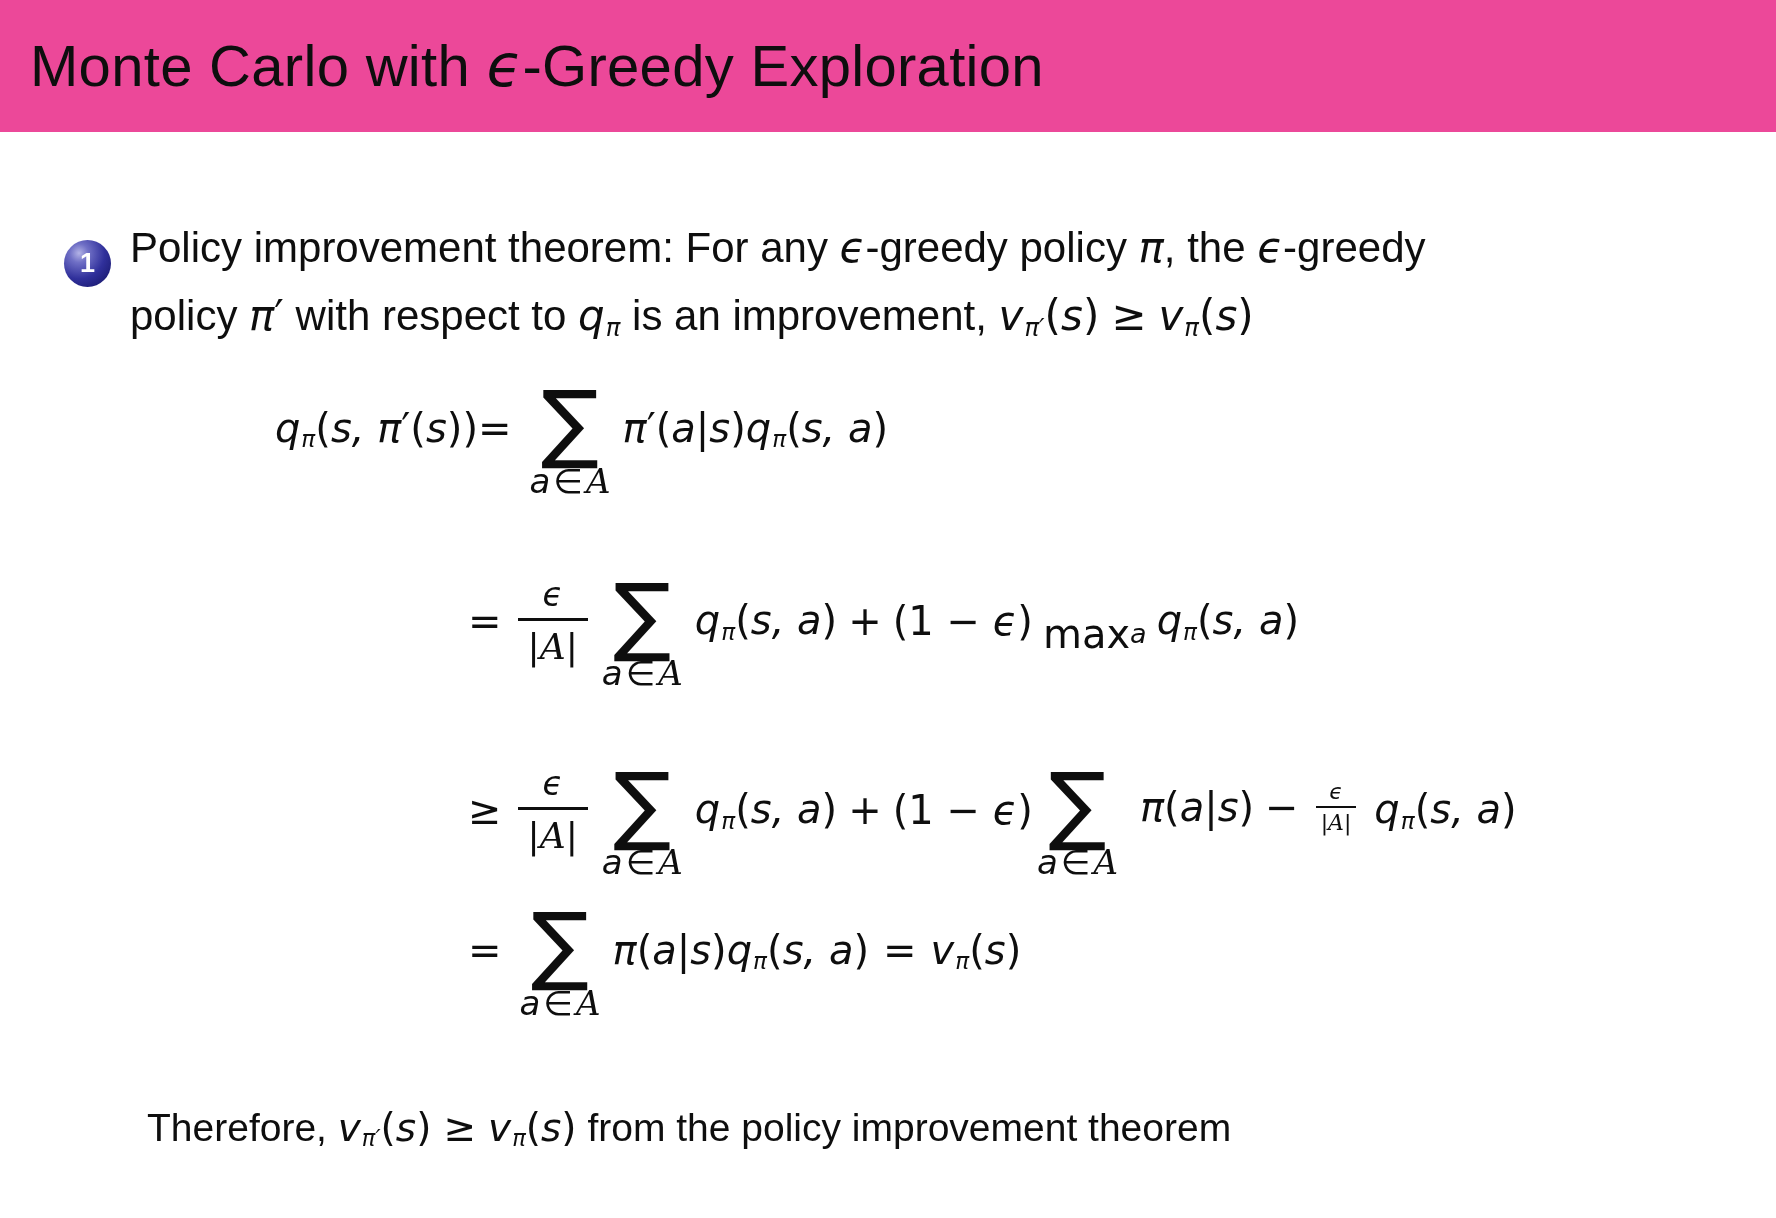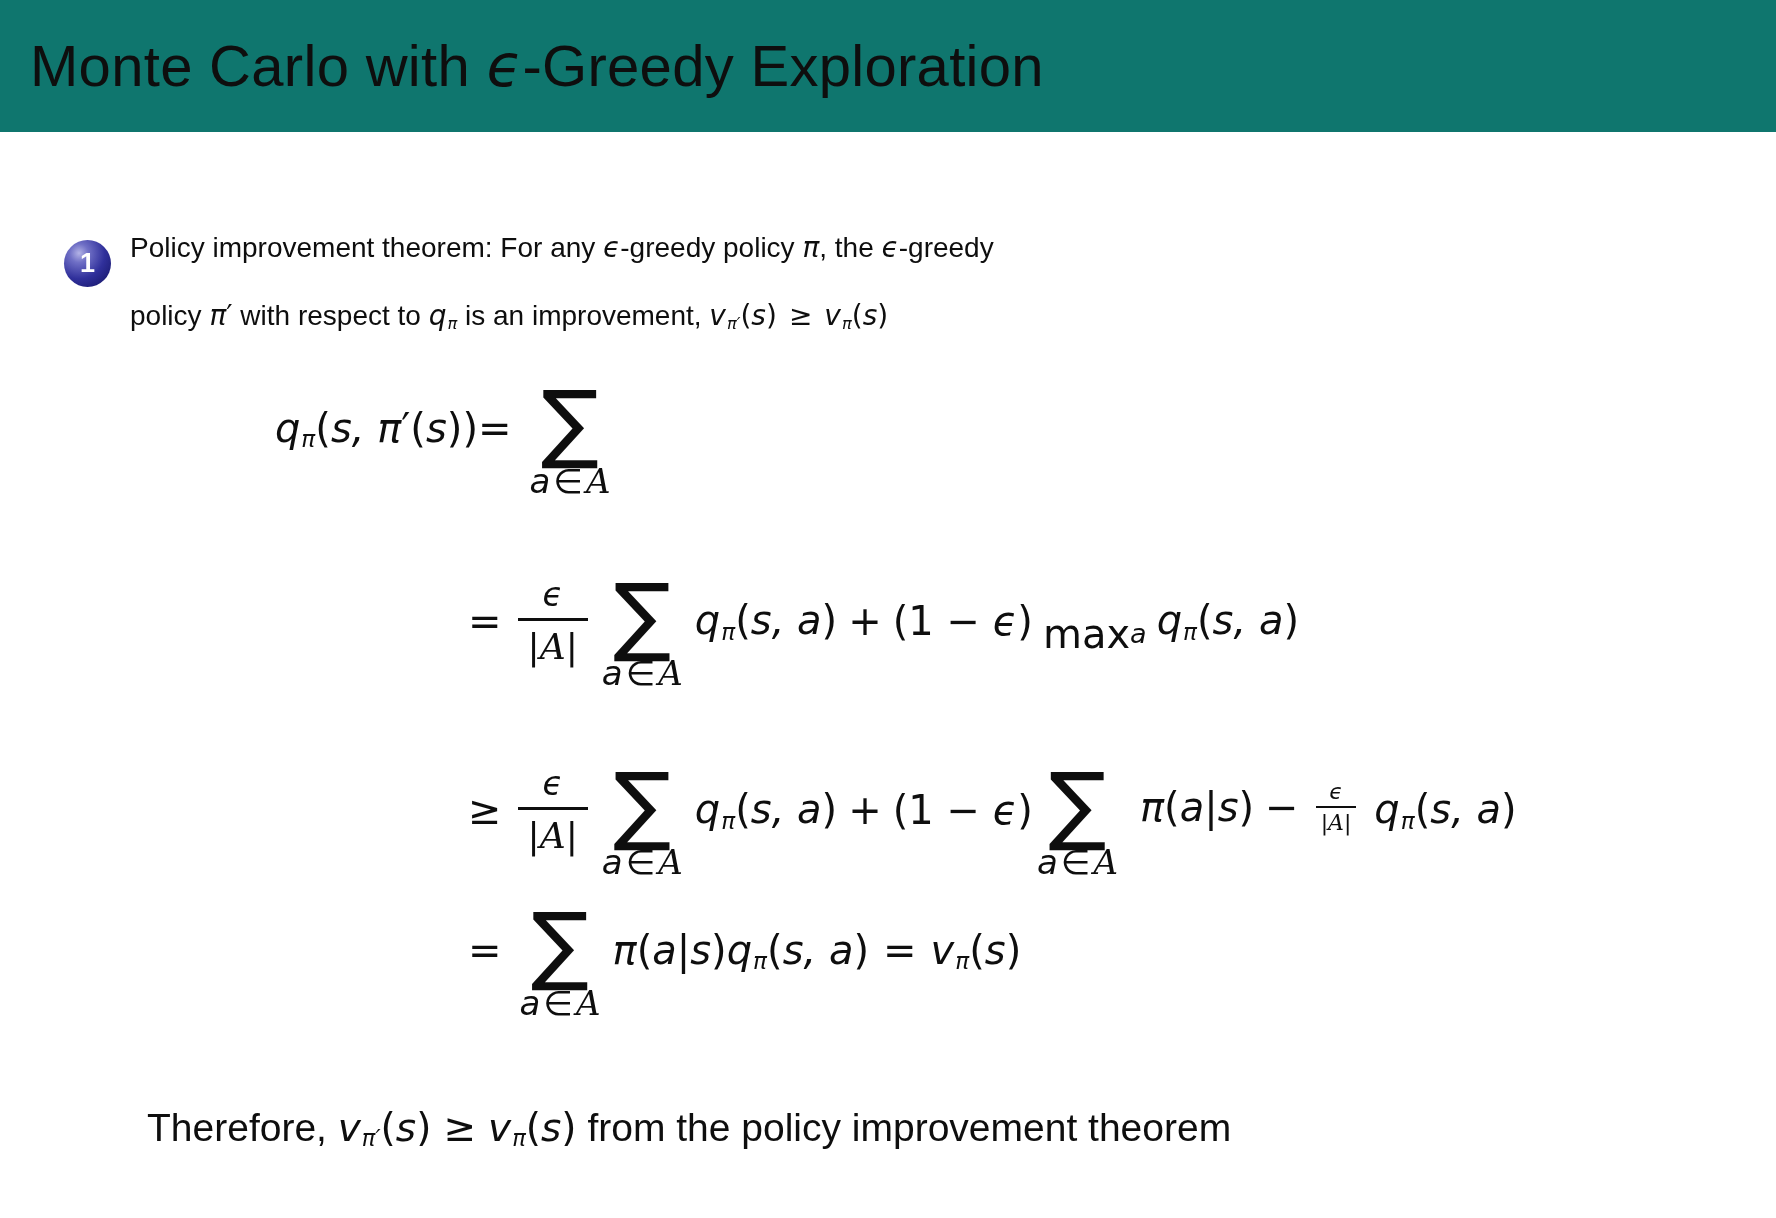--- a/index.html
+++ b/index.html
@@ -4,21 +4,21 @@
 <style>
   * { margin:0; padding:0; box-sizing:border-box; }
   html,body { width:1776px; height:1218px; }
   body {
     position:relative; overflow:hidden; background:#ffffff;
     font-family:"Liberation Sans", sans-serif; color:#0e0e0e;
   }
   
   .header {
     position:absolute; left:0; top:0; width:1776px; height:132px;
-    background:#0f766e; display:flex; align-items:center; padding-left:30px;
+    background:#ec4899; display:flex; align-items:center; padding-left:30px;
   }
   .title { font-size:58px; font-weight:400; letter-spacing:0.3px; white-space:nowrap; }
   
   .m  { font-family:"DejaVu Sans", sans-serif; }
   .it { font-style:italic; }
   .cal { font-family:"DejaVu Serif", serif; font-style:italic; }
   .sb { font-size:0.58em; vertical-align:-0.24em; margin-left:1px; }
   .op { margin:0 11px; }
   .grp { white-space:nowrap; display:inline-block; }
   
@@ -53,21 +53,21 @@
          align-self:stretch; text-align:center; }
   
   .ball {
     position:absolute; left:64px; top:240px; width:47px; height:47px; border-radius:50%;
     background:radial-gradient(circle at 32% 28%, #b3b3e6 0%, #7070c6 20%, #30309b 55%, #1b1b72 85%, #2e2e8e 100%);
     color:#ffffff; display:flex; align-items:center; justify-content:center;
     font-size:27px; font-weight:bold;
   }
   .btext {
     position:absolute; left:130px; top:214px; width:1500px;
-    font-size:28px; line-height:68px;
+    font-size:42px; line-height:68px;
   }
   .bline { white-space:nowrap; }
   
   .footer-line {
     position:absolute; left:147px; top:1128px; transform:translateY(-50%);
     font-size:39px; white-space:nowrap;
   }
   .fgeq { margin:0 12px; }
 </style>
 </head>
@@ -86,20 +86,21 @@
   <div class="bline"><span>policy </span><span class="m it">π</span><span class="m">′</span><span> with respect to </span><span class="m it">q</span><span class="m it sb">π</span><span> is an improvement, </span><span class="m it">v</span><span class="m it sb">π′</span><span class="m">(</span><span class="m it">s</span><span class="m">)</span><span class="m fgeq">≥</span><span class="m it">v</span><span class="m it sb">π</span><span class="m">(</span><span class="m it">s</span><span class="m">)</span></div>
 </div>
 
 <div class="mrow" style="left:210px; top:428px;">
   <span class="lhs"><span class="it">q</span><span class="it sb">π</span><span>(</span><span class="it">s, π</span><span>′</span><span>(</span><span class="it">s</span><span>))</span></span>
   <span class="rel">=</span>
   <span class="sum">
     <span class="sg">∑</span>
     <span class="sl"><span class="it">a</span><span class="el">∈</span><span class="cal">A</span></span>
   </span>
+  <span class="grp"><span class="it">π</span><span>′</span><span>(</span><span class="it">a|s</span><span>)</span><span class="it">q</span><span class="it sb">π</span><span>(</span><span class="it">s, a</span><span>)</span></span>
 </div>
 
 <div class="mrow" style="left:468px; top:621px;">
   <span class="rel">=</span>
   <span class="frac">
     <span class="fn"><span class="it">ϵ</span></span>
     <span class="fd"><span>|</span><span class="cal">A</span><span>|</span></span>
   </span>
   <span class="sum">
     <span class="sg">∑</span>

